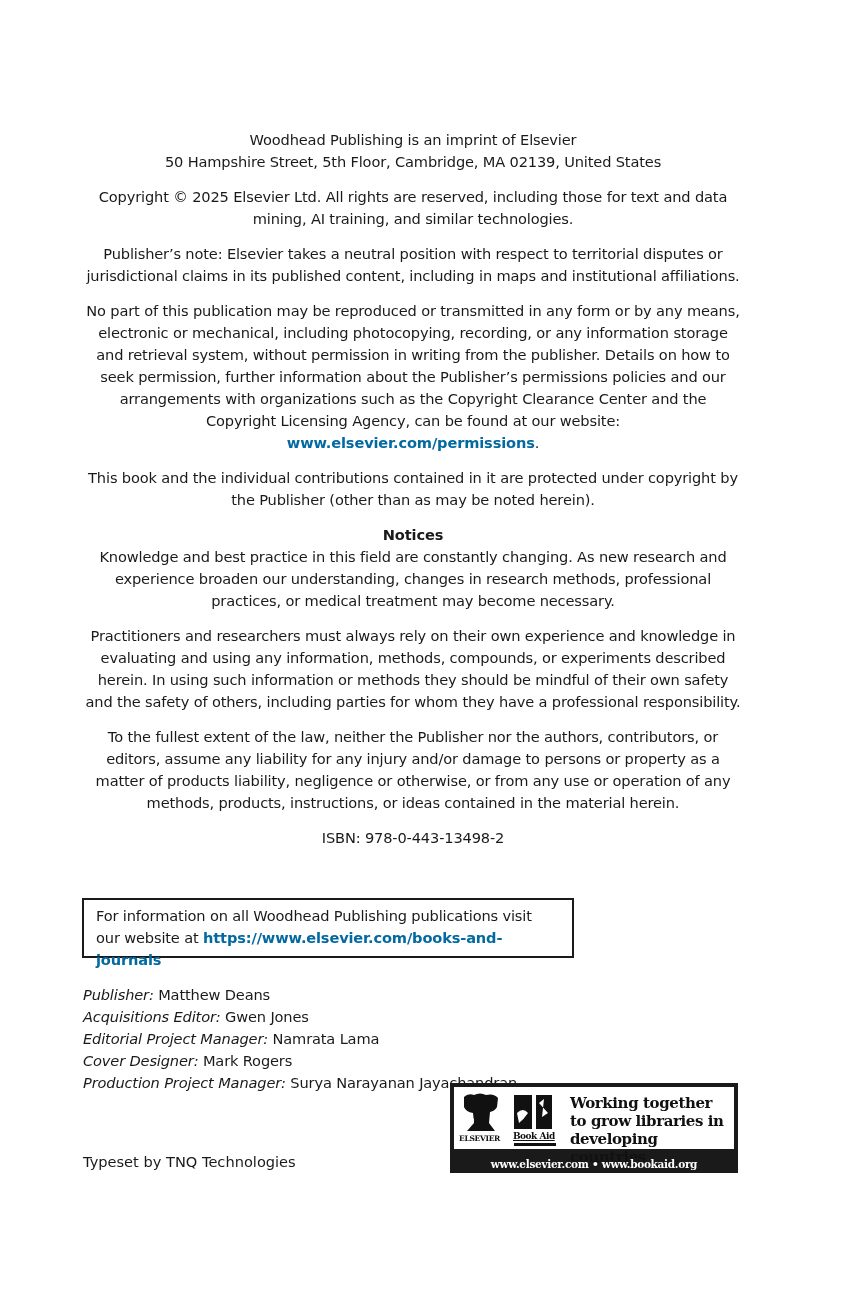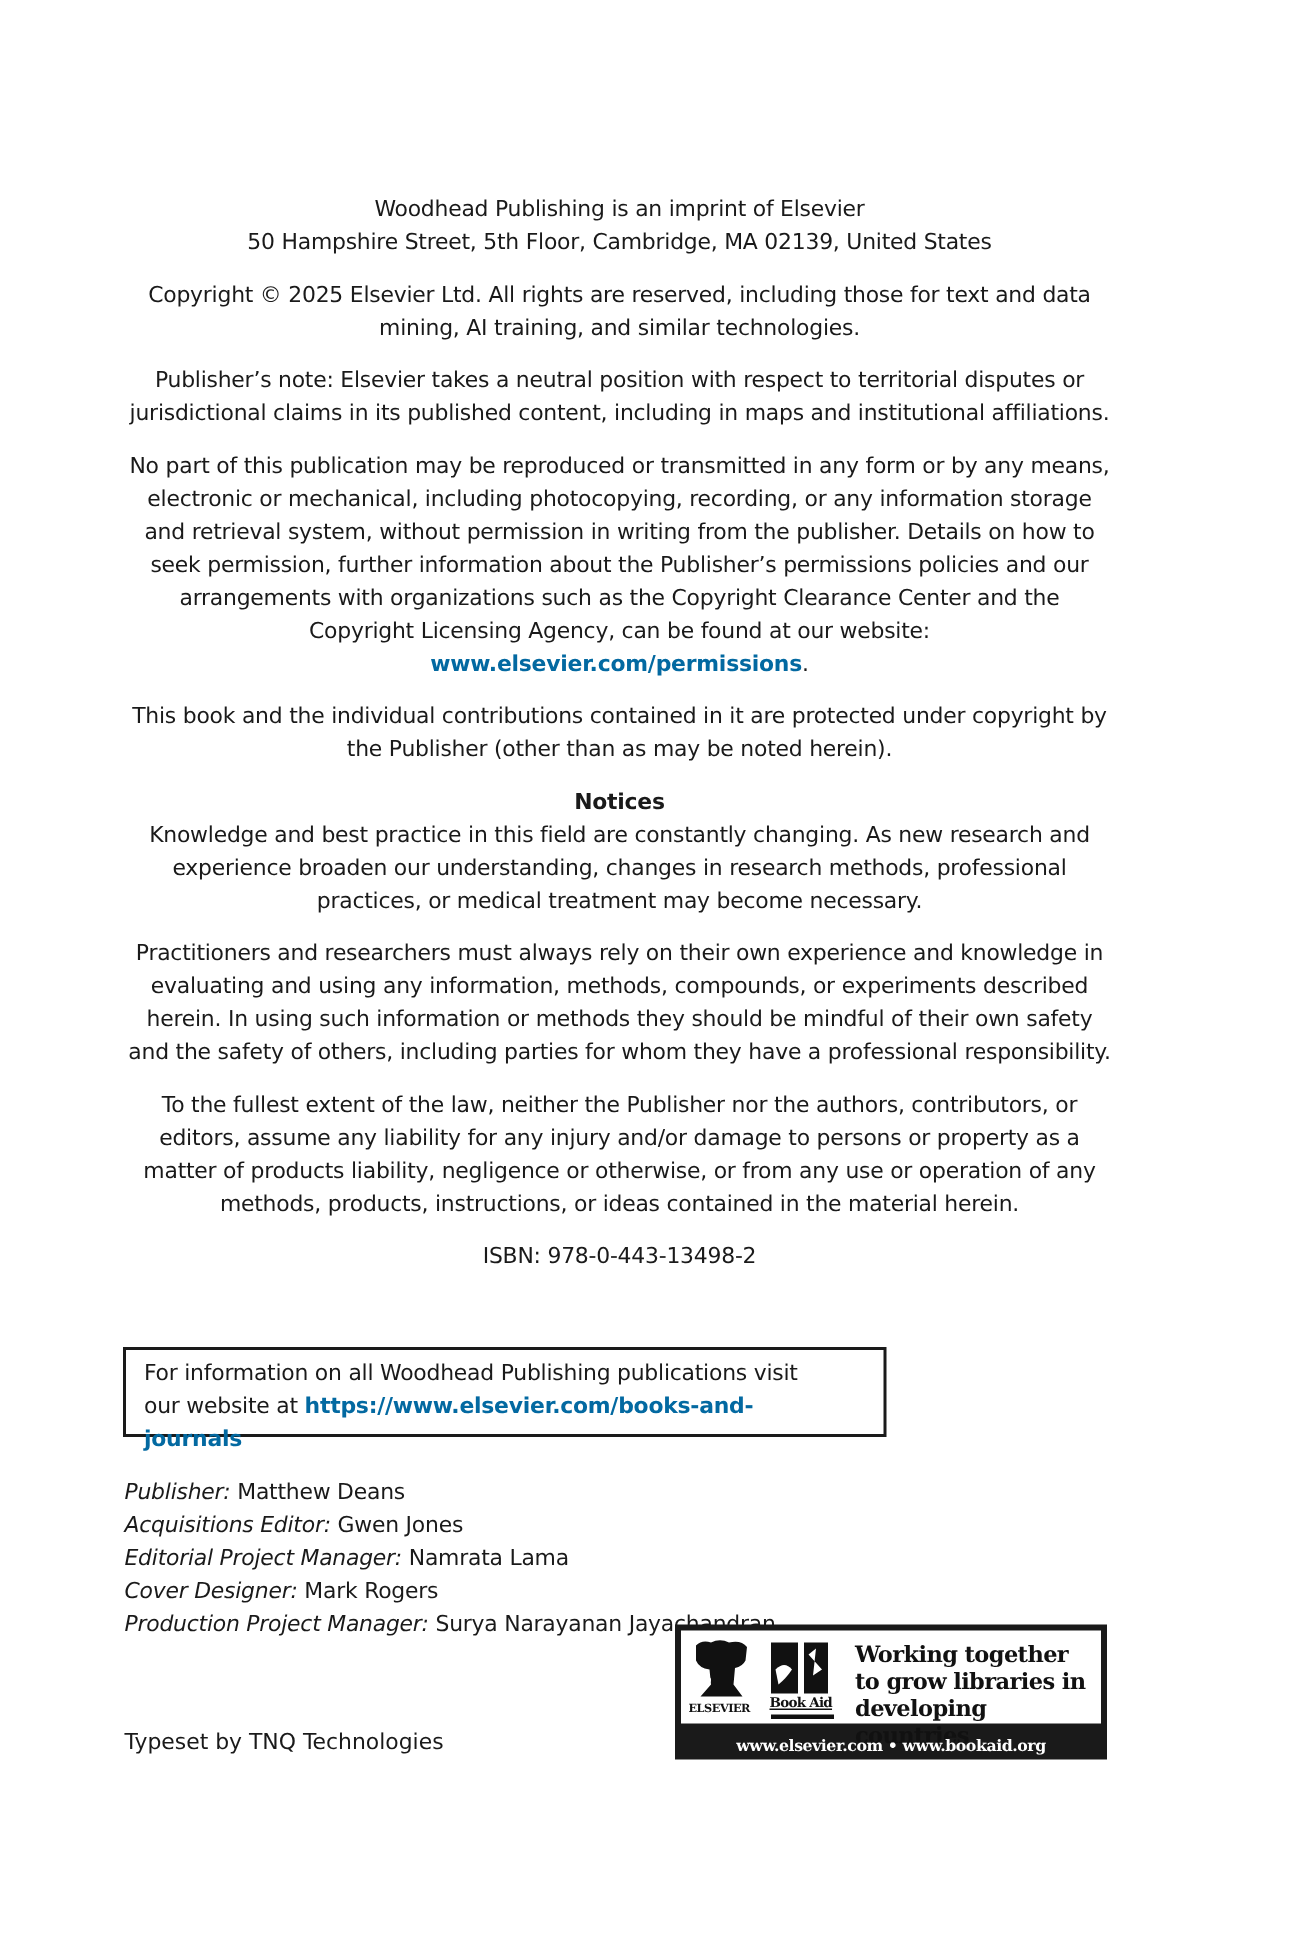--- a/index.html
+++ b/index.html
@@ -4,21 +4,21 @@
 <style>
   html, body { margin: 0; padding: 0; background: #ffffff; }
   body { width: 864px; height: 1296px; position: relative; overflow: hidden;
          font-family: "DejaVu Sans", sans-serif; color: #1a1a1a; }
   .page { position: absolute; left: 83px; top: 129px; width: 660px;
           font-size: 14.6px; line-height: 22px; letter-spacing: -0.15px; text-align: center; }
   .page p { margin: 0 0 13px 0; }
   .link { color: #0369a1; text-decoration: none; font-weight: bold; }
   .heading { font-weight: bold; display: block; }
   .infobox { position: absolute; left: 82px; top: 898px; width: 464px; height: 51px;
-             border: 2px solid #1a1a1a; padding: 5px 29px 0 12px;
+             border: 2px solid #1a1a1a; padding: 5px 12px 0 12px;
              font-size: 14.6px; line-height: 22px; letter-spacing: -0.15px; }
   .credits { position: absolute; left: 83px; top: 984px;
              font-size: 14.6px; line-height: 22px; letter-spacing: -0.15px; }
   .credits .role { font-style: italic; }
   .typeset { position: absolute; left: 83px; top: 1151px; font-size: 14.6px; line-height: 22px; text-align: center; }
   .logo { position: absolute; left: 450px; top: 1083px; width: 288px; height: 90px;
           background: #1a1a1a; box-sizing: border-box; padding: 3px; }
   .logo-inner { position: absolute; left: 4px; top: 4px; width: 280px; height: 62px; background: #fff; }
   .tree { position: absolute; left: 8px; top: 6px; width: 38px; height: 40px; }
   .elsevier-word { position: absolute; left: 5px; top: 47px; font-family: "DejaVu Serif", serif;

